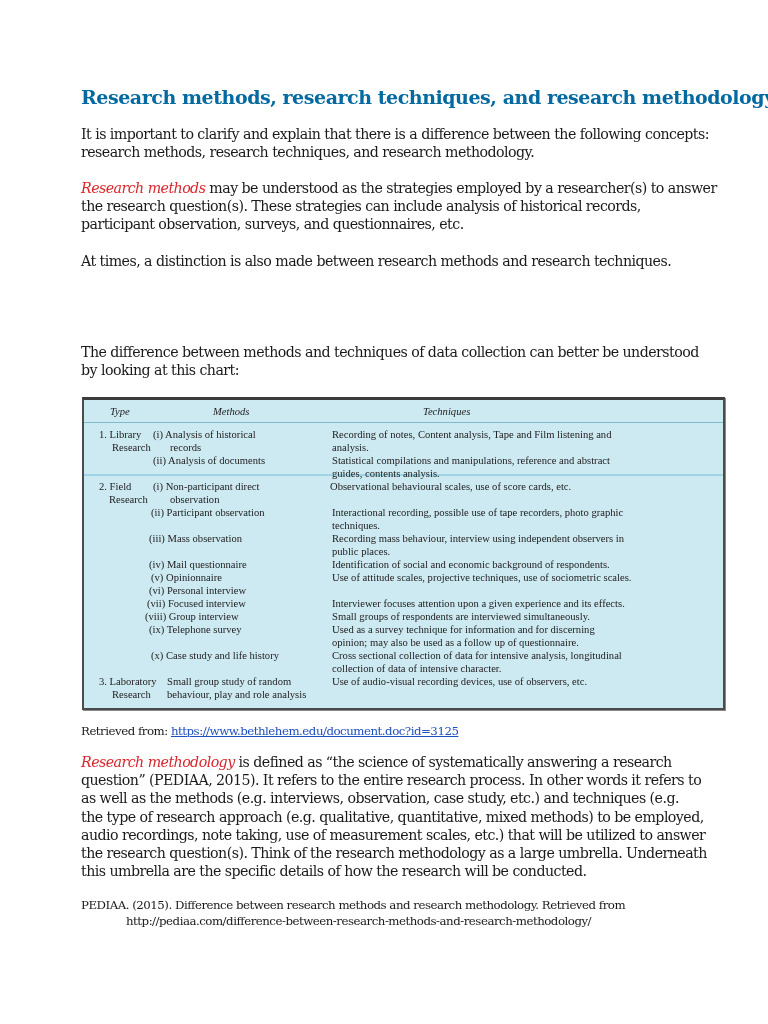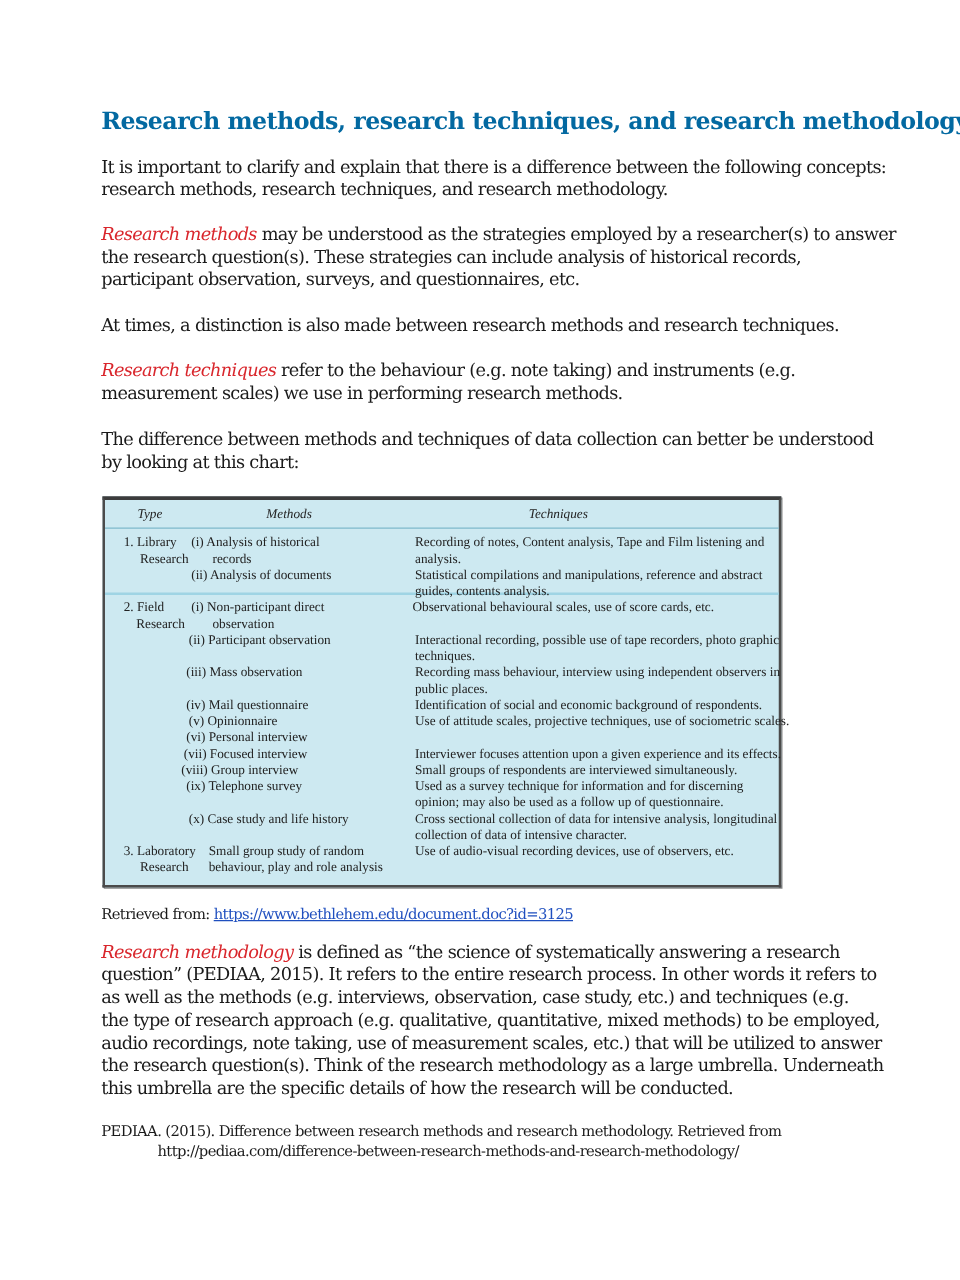--- a/index.html
+++ b/index.html
@@ -7,21 +7,21 @@
          font-family: "Liberation Serif", serif; color: #1a1a1a; }
   .page { position: absolute; left: 0; top: 0; width: 768px; height: 1024px; }
   .h1 { position: absolute; left: 81px; top: 86px; font-size: 19px; font-weight: bold;
         font-family: "DejaVu Serif", serif; letter-spacing: -0.45px; color: #0369a1; white-space: nowrap; }
   .para { position: absolute; left: 81px; width: 620px; font-size: 14.2px; line-height: 18.2px;
           font-family: "DejaVu Serif", serif; letter-spacing: -0.55px; color: #1a1a1a; }
   .para .line { display: block; white-space: nowrap; }
   .red { color: #d9262c; font-style: italic; }
   .small { font-size: 11.8px; line-height: 15.5px; letter-spacing: -0.5px; }
   .link { color: #1f4fbf; text-decoration: underline; }
-  .tbl { position: absolute; left: 82px; top: 397px; width: 543px; height: 313px;
+  .tbl { position: absolute; left: 82px; top: 397px; width: 643px; height: 313px;
          background: #cde9f1; border: 2px solid #4b4b4b; border-top: 3px solid #3c3c3c;
          box-shadow: 1px 1px 0 #888; box-sizing: border-box; font-family: "Liberation Serif", serif;
          font-size: 10.6px; line-height: 13.2px; color: #222; }
   .tbl .hdr { position: absolute; left: 0; right: 0; top: 0; height: 22px; border-bottom: 1px solid #7fb9cc; }
   .tbl .sep { position: absolute; left: 0; right: 0; height: 2px; background: #9fd4e4; }
   .cell { position: absolute; white-space: nowrap; }
   .hcell { position: absolute; top: 5px; font-style: italic; font-size: 10.6px; }
 </style>
 </head>
 <body>
@@ -38,24 +38,20 @@
   <div class="para" style="top:252px">
     <span class="line">At times, a distinction is also made between research methods and research techniques.</span>
   </div>
 
   <div class="para" style="top:179px">
     <span class="line"><span class="red">Research methods</span><span> may be understood as the strategies employed by a researcher(s) to answer</span></span>
     <span class="line">the research question(s).  These strategies can include analysis of historical records,</span>
     <span class="line">participant observation, surveys, and questionnaires, etc.</span>
   </div>
 
-  <div class="para" style="top:288px">
-    <span class="line"><span class="red">Research techniques</span><span> refer to the behaviour (e.g. note taking) and instruments (e.g.</span></span>
-    <span class="line">measurement scales) we use in performing research methods.</span>
-  </div>
 
   <div class="para" style="top:343px">
     <span class="line">The difference between methods and techniques of data collection can better be understood</span>
     <span class="line">by looking at this chart:</span>
   </div>
 
   <div class="tbl">
     <div class="hdr">
       <span class="hcell" style="left:26px">Type</span>
       <span class="hcell" style="left:129px">Methods</span>

